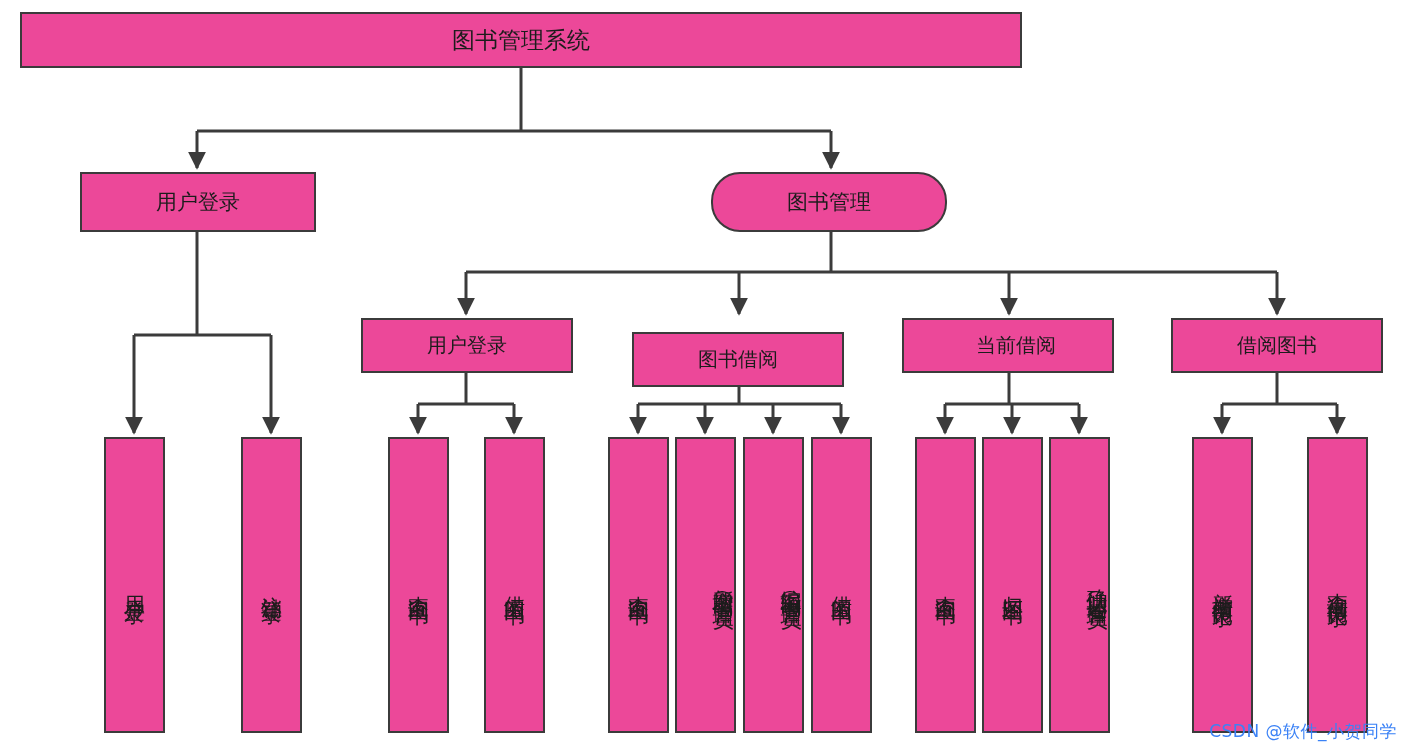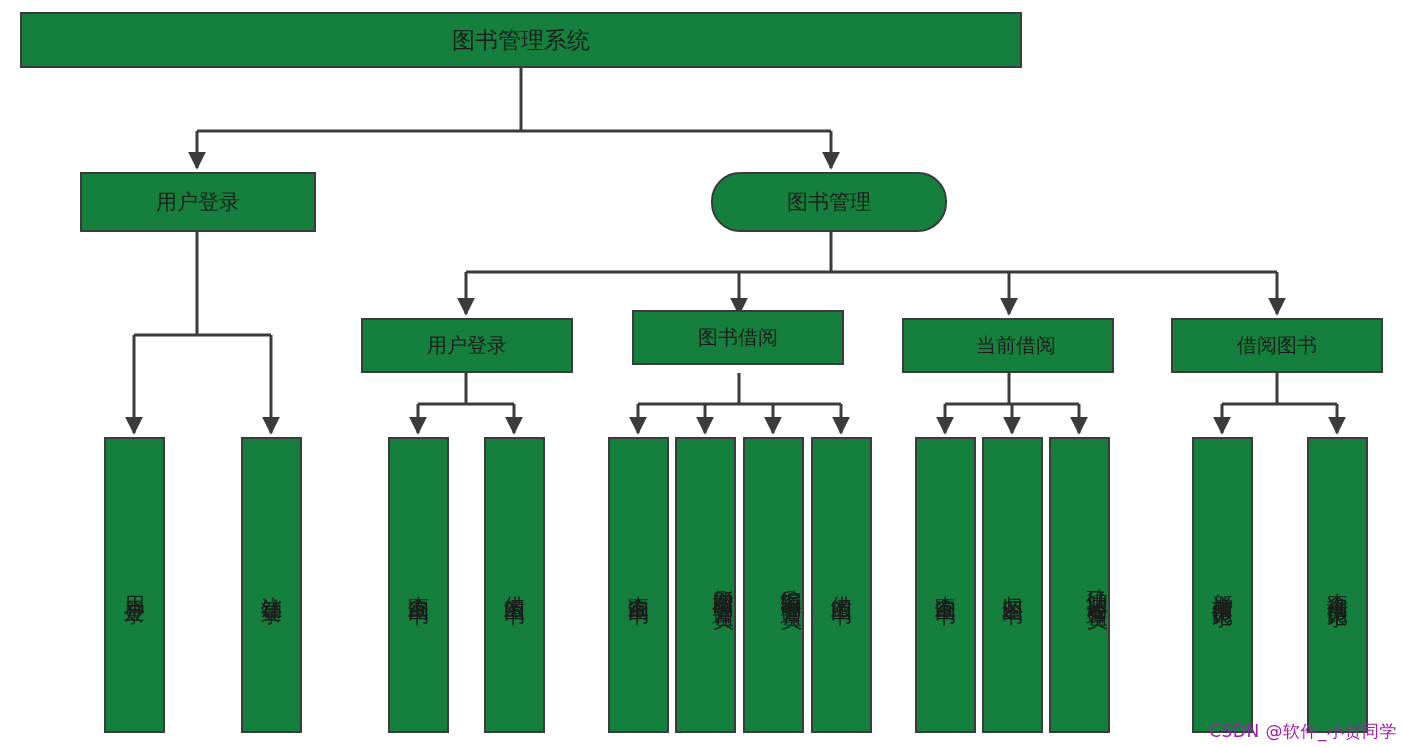--- a/index.html
+++ b/index.html
@@ -22,21 +22,21 @@
     position: absolute;
     left: 0;
     top: 0;
     width: 1405px;
     height: 747px;
   }
   .node {
     position: absolute;
     box-sizing: border-box;
     border: 2px solid #3b3b3b;
-    background: #15803d;
+    background: #ec4899;
     display: flex;
     align-items: center;
     justify-content: center;
     color: #1c1c1c;
     z-index: 2;
   }
   .node.level-0 {
     font-size: 23px;
   }
   .node.level-1 {
@@ -59,21 +59,21 @@
     justify-content: center;
   }
   .node-label {
     display: block;
   }
   .watermark {
     position: absolute;
     right: 8px;
     bottom: 4px;
     font-size: 17px;
-    color: #a21caf;
+    color: #3b82f6;
     letter-spacing: 0.5px;
     z-index: 5;
     white-space: nowrap;
   }
 </style>
 </head>
 <body>
 
 <div id="diagram-root">
 
@@ -134,21 +134,21 @@
   <div class="node level-1" style="left:80px; top:172px; width:236px; height:60px;">
     <span class="node-label">用户登录</span>
   </div>
   <div class="node level-1" style="left:711px; top:172px; width:236px; height:60px;border-radius:29px;">
     <span class="node-label">图书管理</span>
   </div>
 
   <div class="node level-2" style="left:361px; top:318px; width:212px; height:55px;">
     <span class="node-label">用户登录</span>
   </div>
-  <div class="node level-2" style="left:632px; top:310px; width:212px; height:55px;font-family:Liberation Mono, monospace;">
+  <div class="node level-2" style="left:632px; top:332px; width:212px; height:55px;font-family:Liberation Mono, monospace;">
     <span class="node-label">图书借阅</span>
   </div>
   <div class="node level-2" style="left:902px; top:318px; width:212px; height:55px;padding-left:16px;">
     <span class="node-label">当前借阅</span>
   </div>
   <div class="node level-2" style="left:1171px; top:318px; width:212px; height:55px;">
     <span class="node-label">借阅图书</span>
   </div>
 
   <div class="node leaf" style="left:104px; top:437px; width:61px; height:296px;">

